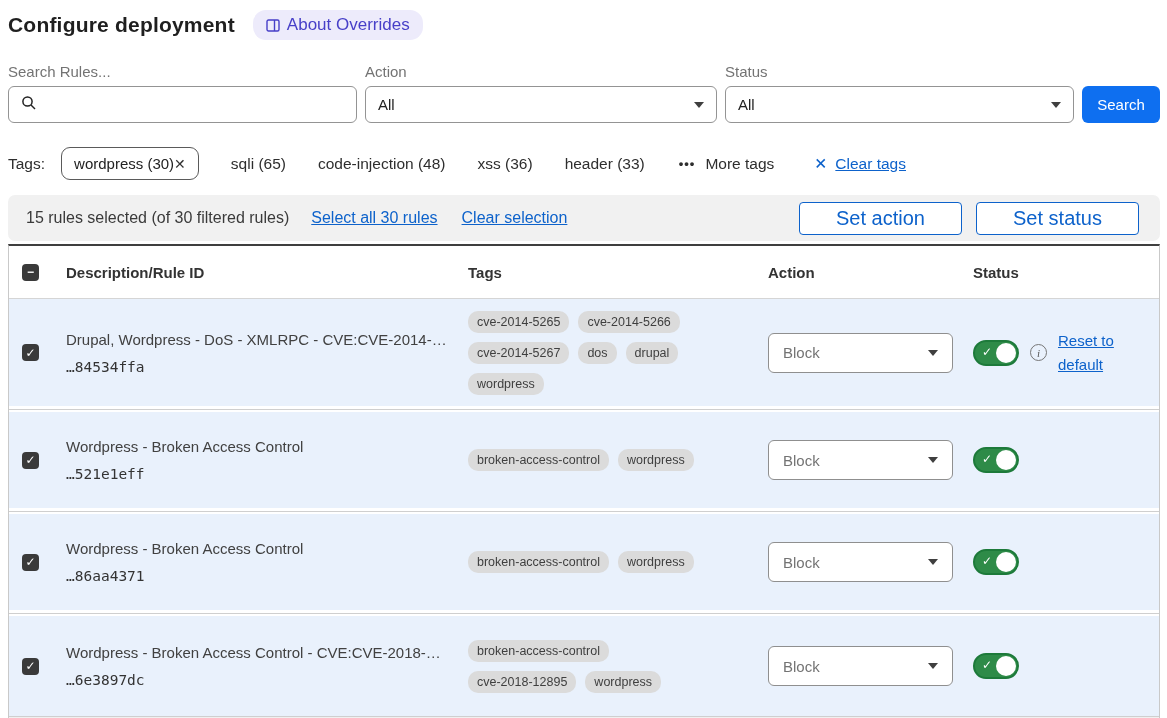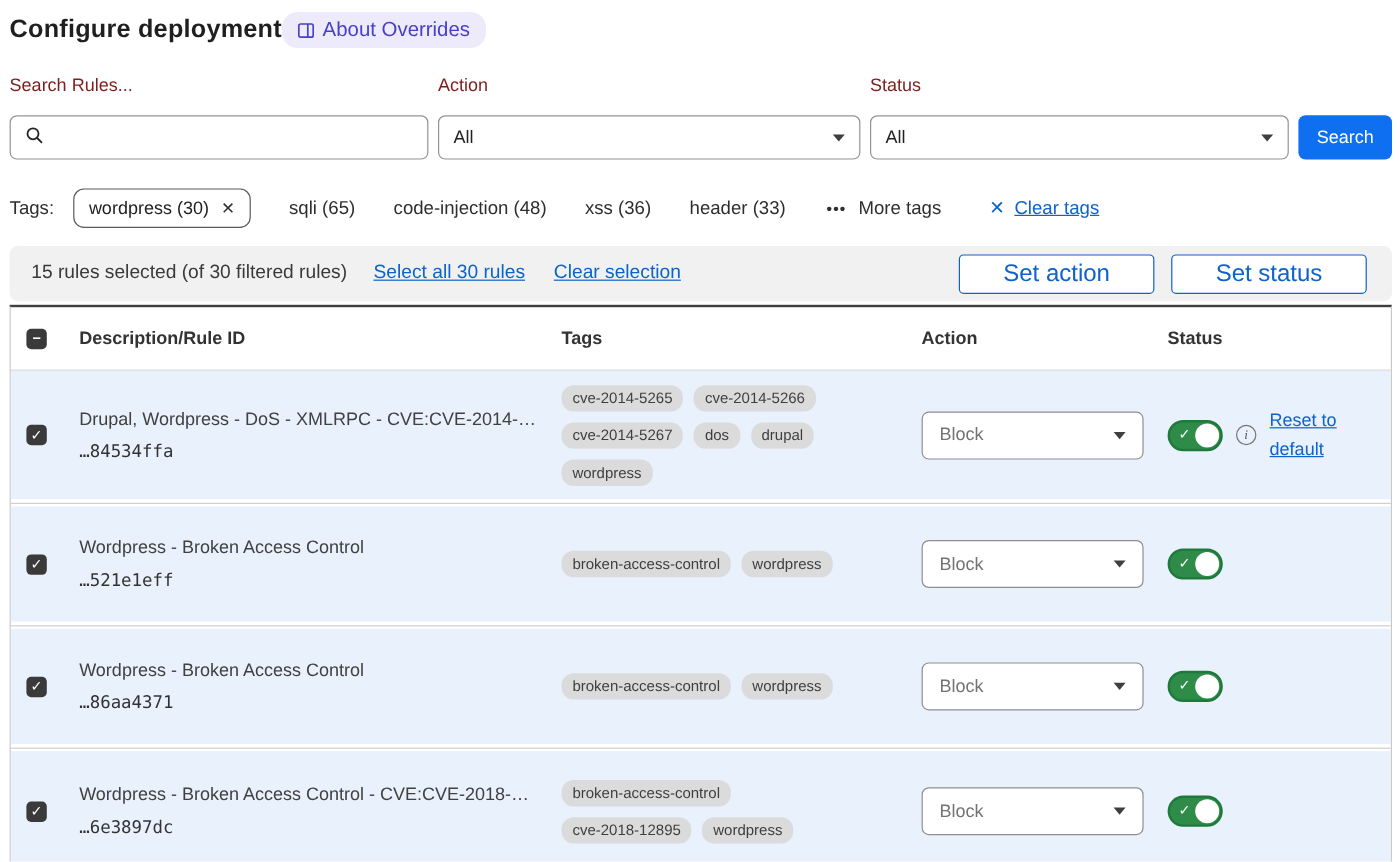--- a/index.html
+++ b/index.html
@@ -6,46 +6,46 @@
     --accent:#0e6ff0; --link:#0d62cb; --badge-fg:#473fc8; --badge-bg:#edebfb;
     --row-bg:#e9f1fc; --chip-bg:#dbdbdb; --toggle-green:#2e8b48; --toggle-border:#1d7a3a;
     --border-gray:#949494; --dark:#222;
   }
   *{box-sizing:border-box; margin:0; padding:0;}
   html,body{width:1167px; height:718px; overflow:hidden; background:#fff;
     font-family:"Liberation Sans","DejaVu Sans",sans-serif; color:#333;}
   .page{width:1167px; padding:8px 7px 0 8px;}
 
   
-  .hdr{display:flex; align-items:center; margin-top:2px;}
+  .hdr{display:flex; align-items:center; gap:18px; margin-top:2px;}
   .title{font-size:21px; font-weight:700; color:#1f1f1f; letter-spacing:.2px;}
   .badge{display:inline-flex; align-items:center; gap:7px; background:var(--badge-bg);
     color:var(--badge-fg); font-size:17px; padding:5px 13px; border-radius:13px; cursor:pointer;}
   .badge svg{display:block;}
 
   
   .filters{display:flex; gap:8px; margin-top:23px; align-items:flex-end;}
   .field{display:flex; flex-direction:column;}
-  .flabel{font-size:15px; color:#7f1d1d; margin-bottom:16px;}
+  .flabel{font-size:15px; color:#737373; margin-bottom:6px;}
   .ibox{height:37px; border:1px solid var(--border-gray); border-radius:6px; background:#fff;
     display:flex; align-items:center; padding:0 12px; font-size:15px; color:#222;}
   .search-box{width:349px; gap:8px;}
   .search-box input{border:none; outline:none; flex:1; font:inherit; background:transparent;}
   .select{justify-content:space-between; cursor:pointer;}
   .sel-action{width:352px; margin-left:0;}
   .sel-status{width:349px;}
   .caret{width:0; height:0; border-left:5px solid transparent; border-right:5px solid transparent;
     border-top:6px solid #3f3f3f;}
   .search-btn{width:86px; height:37px; background:var(--accent); color:#fff; border:none;
     border-radius:6px; font-size:15px; font-family:inherit; cursor:pointer;}
 
   
   .tagsrow{display:flex; align-items:center; margin-top:24px; font-size:15.5px; color:#2e2e2e;}
   .tags-label{margin-right:16px;}
-  .selchip{display:inline-flex; align-items:center; gap:10px; border:1px solid #5a5a5a;
+  .selchip{display:inline-flex; align-items:center; border:1px solid #5a5a5a;
     border-radius:9px; padding:7px 12px; font-size:15px; color:#222; cursor:pointer;}
   .selchip .x{font-size:14px; color:#333;}
   .taglink{margin-left:32px; cursor:pointer; color:#2e2e2e;}
   .more{display:inline-flex; align-items:center; gap:10px; margin-left:34px; cursor:pointer;}
   .dots{letter-spacing:1px; font-weight:700; font-size:13px; color:#2e2e2e;}
   .cleartags{display:inline-flex; align-items:center; gap:8px; margin-left:40px;
     color:var(--link); cursor:pointer;}
   .cleartags .lbl{text-decoration:underline;}
 
   

